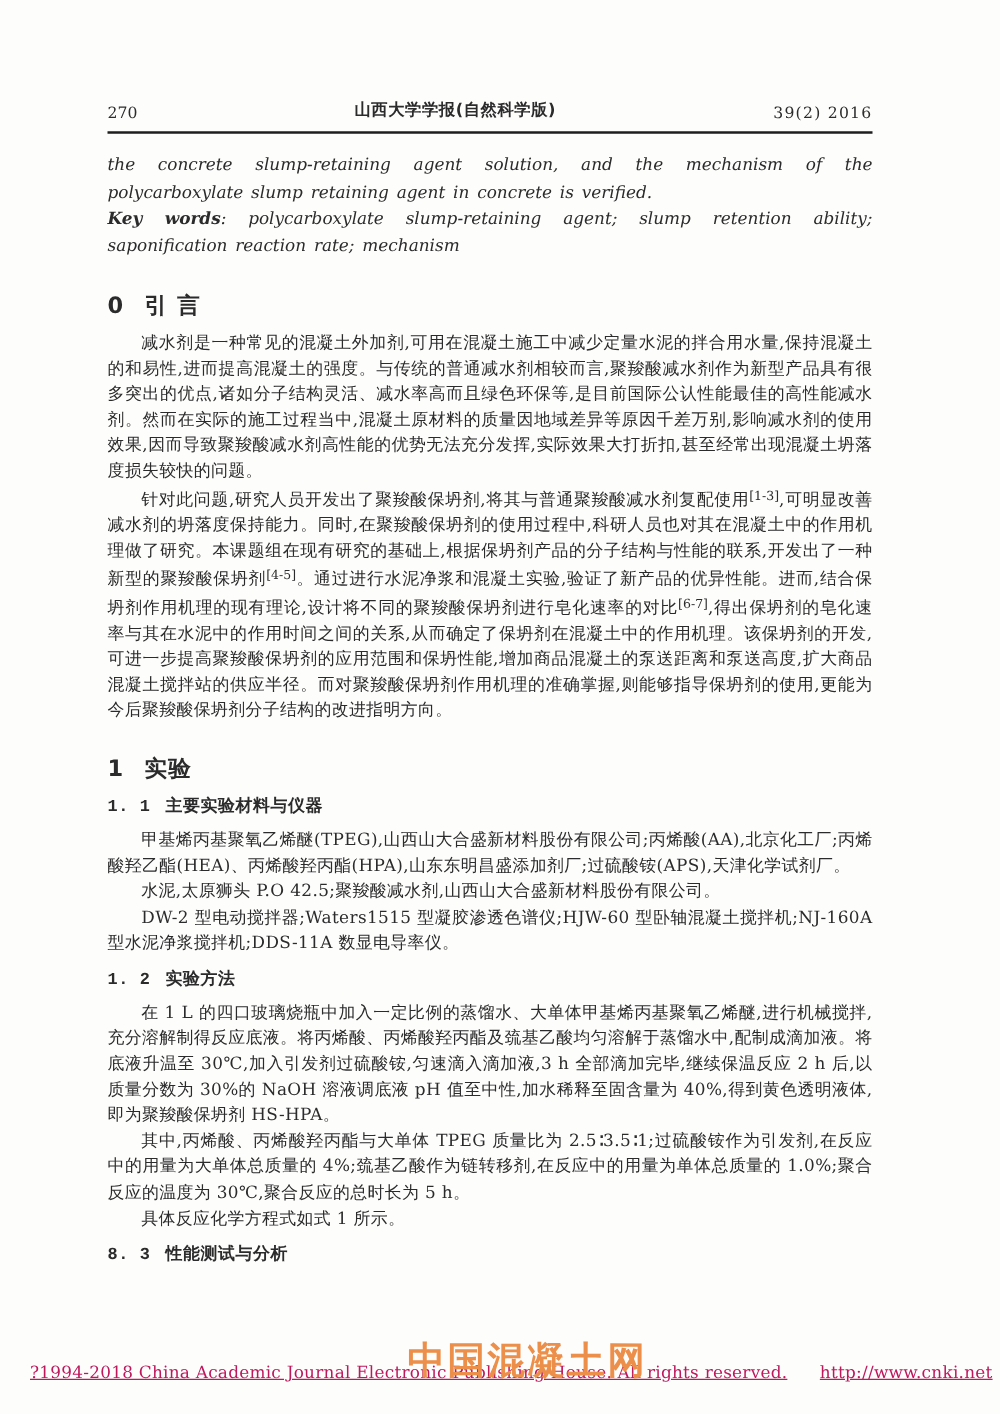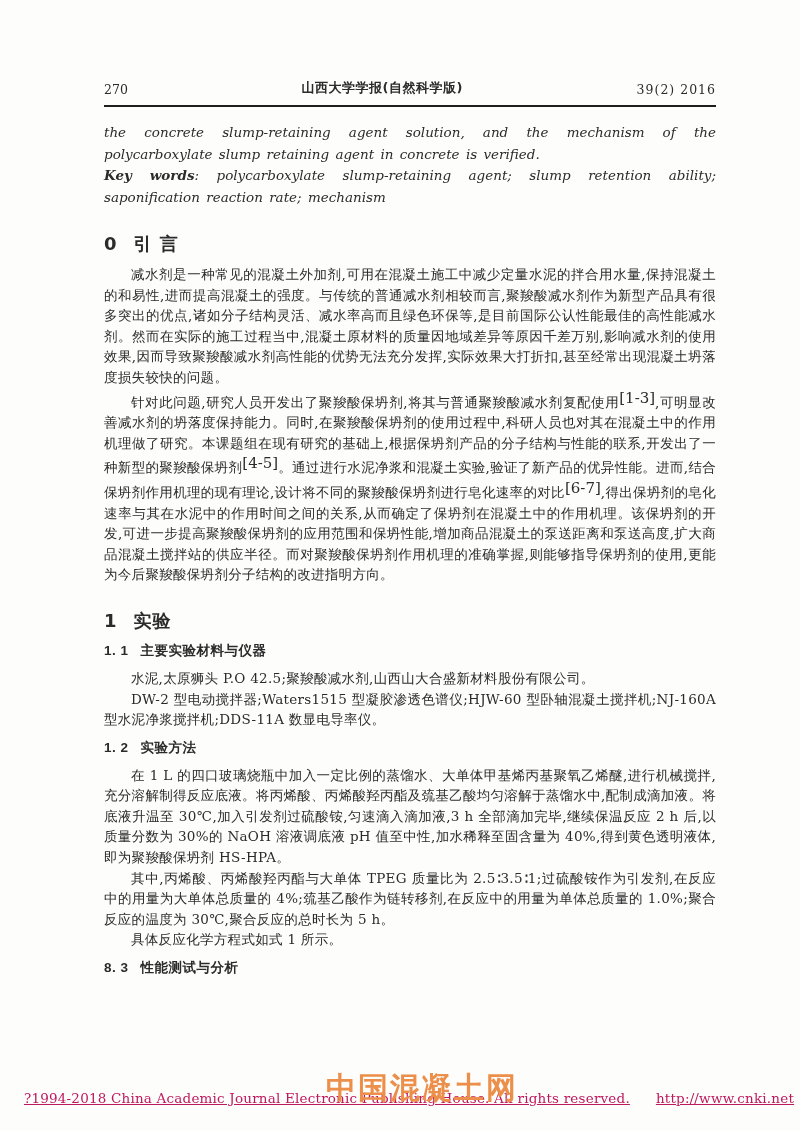--- a/index.html
+++ b/index.html
@@ -11,21 +11,21 @@
     width: 800px;
     height: 1131px;
     position: relative;
     overflow: hidden;
     background: #fdfdfc;
     color: #2b2b2b;
     font-family: "DejaVu Serif", serif;
   }
   .page {
     position: absolute;
-    left: 18px; top: 0;
+    left: 0; top: 0;
     width: 776px; height: 1131px;
     box-sizing: border-box;
     padding: 56px 78px 0 86px;
   }
   
   .running-head {
     display: flex;
     justify-content: space-between;
     align-items: flex-end;
     font-size: 12.5px;
@@ -54,40 +54,40 @@
   
   .sec-h {
     font-family: "DejaVu Sans", sans-serif;
     font-weight: bold;
     font-size: 18px;
     margin-top: 24px;
     letter-spacing: 1px;
   }
   .sec-h .num { display: inline-block; margin-right: 16px; }
   .sub-h {
-    font-family: Liberation Sans, sans-serif;
+    font-family: Liberation Mono, monospace;
     font-weight: bold;
     font-size: 13.5px;
     margin-top: 9px;
     letter-spacing: 0.5px;
   }
   .sub-h .num { display: inline-block; margin-right: 12px; }
   
   .body-block { margin-top: 8px; }
   .body-block p {
     margin: 0;
     font-size: 13.5px;
     line-height: 20.6px;
     letter-spacing: 0.3px;
     text-align: justify;
     text-justify: inter-ideograph;
   }
   .indent { text-indent: 2em; }
   .ref {
-    font-size: 15px;
+    font-size: 10px;
     vertical-align: 4px;
     letter-spacing: 0;
   }
   
   .footer {
     position: absolute;
     left: 24px;
     top: 1090px;
     width: 740px;
     font-size: 13.5px;
@@ -133,20 +133,21 @@
   </div>
 
   <div class="sec-h">
     <span class="num">1</span><span>实验</span>
   </div>
 
   <div class="sub-h">
     <span class="num">1. 1</span><span>主要实验材料与仪器</span>
   </div>
   <div class="body-block">
+    <p class="indent">甲基烯丙基聚氧乙烯醚(TPEG),山西山大合盛新材料股份有限公司;丙烯酸(AA),北京化工厂;丙烯酸羟乙酯(HEA)、丙烯酸羟丙酯(HPA),山东东明昌盛添加剂厂;过硫酸铵(APS),天津化学试剂厂。</p>
     <p class="indent">水泥,太原狮头 P.O 42.5;聚羧酸减水剂,山西山大合盛新材料股份有限公司。</p>
     <p class="indent">DW-2 型电动搅拌器;Waters1515 型凝胶渗透色谱仪;HJW-60 型卧轴混凝土搅拌机;NJ-160A 型水泥净浆搅拌机;DDS-11A 数显电导率仪。</p>
   </div>
 
   <div class="sub-h">
     <span class="num">1. 2</span><span>实验方法</span>
   </div>
   <div class="body-block">
     <p class="indent">在 1 L 的四口玻璃烧瓶中加入一定比例的蒸馏水、大单体甲基烯丙基聚氧乙烯醚,进行机械搅拌,充分溶解制得反应底液。将丙烯酸、丙烯酸羟丙酯及巯基乙酸均匀溶解于蒸馏水中,配制成滴加液。将底液升温至 30℃,加入引发剂过硫酸铵,匀速滴入滴加液,3 h 全部滴加完毕,继续保温反应 2 h 后,以质量分数为 30%的 NaOH 溶液调底液 pH 值至中性,加水稀释至固含量为 40%,得到黄色透明液体,即为聚羧酸保坍剂 HS-HPA。</p>
     <p class="indent">其中,丙烯酸、丙烯酸羟丙酯与大单体 TPEG 质量比为 2.5∶3.5∶1;过硫酸铵作为引发剂,在反应中的用量为大单体总质量的 4%;巯基乙酸作为链转移剂,在反应中的用量为单体总质量的 1.0%;聚合反应的温度为 30℃,聚合反应的总时长为 5 h。</p>

